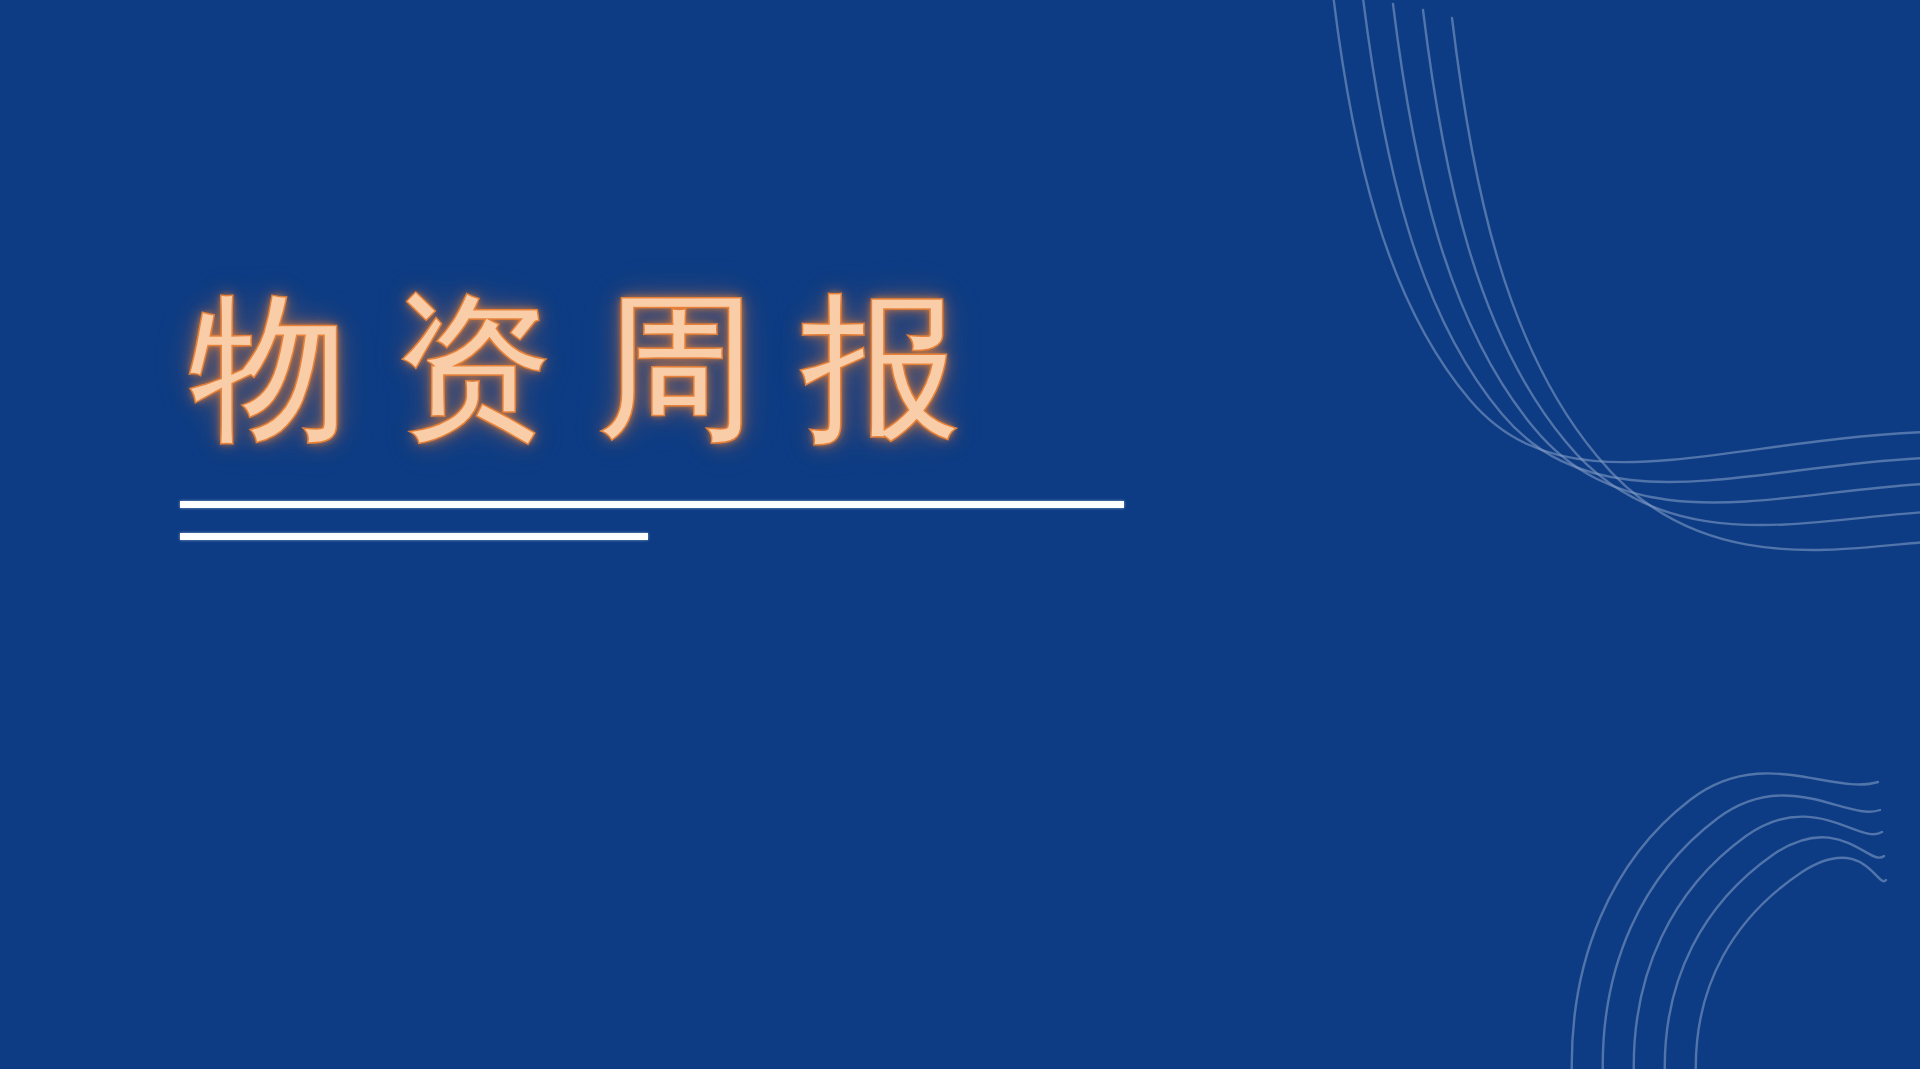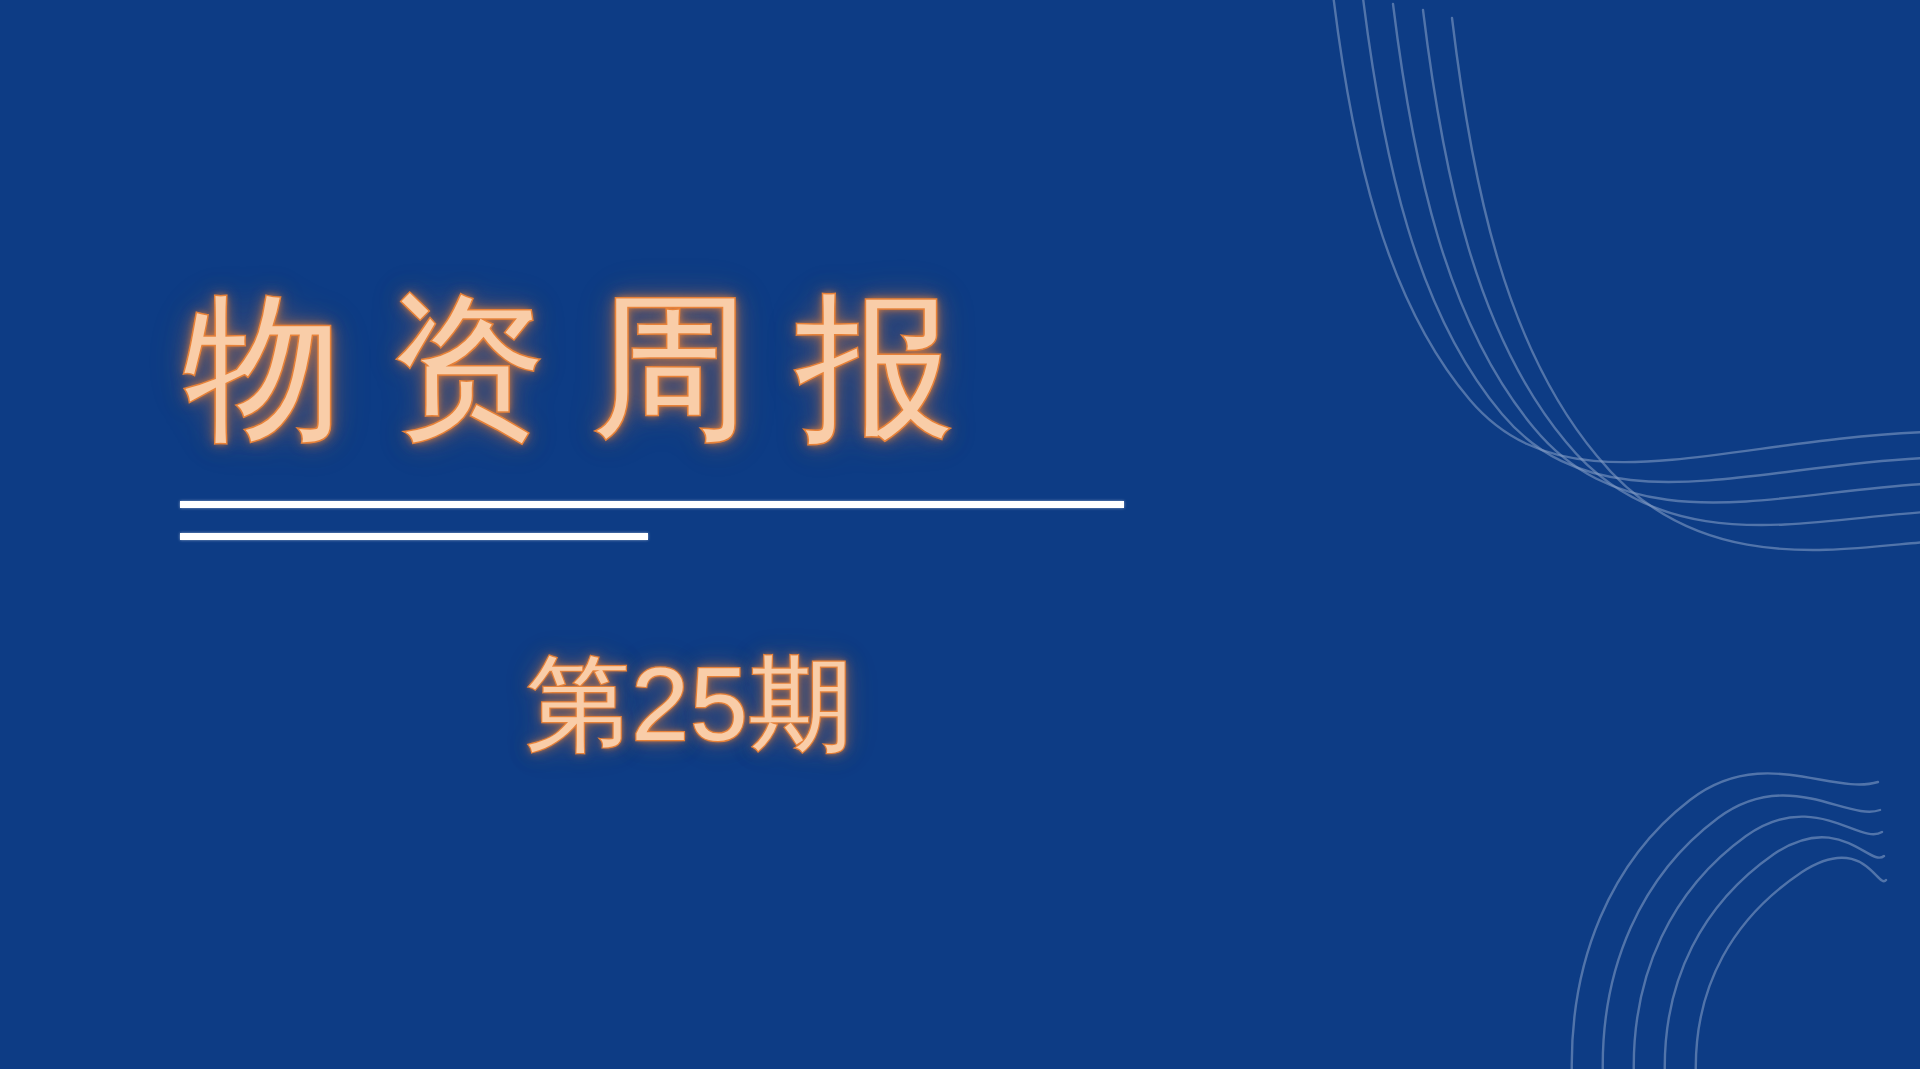--- a/index.html
+++ b/index.html
@@ -26,21 +26,21 @@
     top: 0;
     left: 0;
     width: 1920px;
     height: 1069px;
     pointer-events: none;
   }
 
   
   .title-block {
     position: absolute;
-    left: 184px;
+    left: 190px;
     top: 282px;
     width: 1000px;
   }
 
   .main-title {
     font-size: 158px;
     line-height: 1.08;
     letter-spacing: 46px;
     font-weight: 400;
     color: #f9cda8;
@@ -124,17 +124,14 @@
       </g>
   </svg>
 
   <div class="title-block">
     <h1 class="main-title">物资周报</h1>
   </div>
 
   <div class="rule rule-long"></div>
   <div class="rule rule-short"></div>
 
-  <div class="subtitle-block">
-    <span class="subtitle">第25期</span>
-  </div>
 
 </div>
 
 </body></html>

